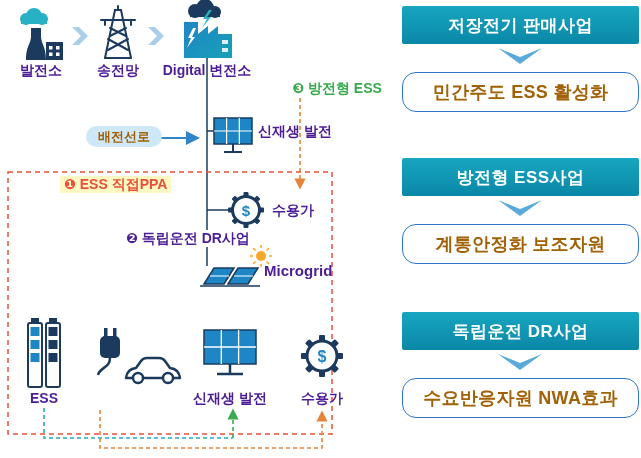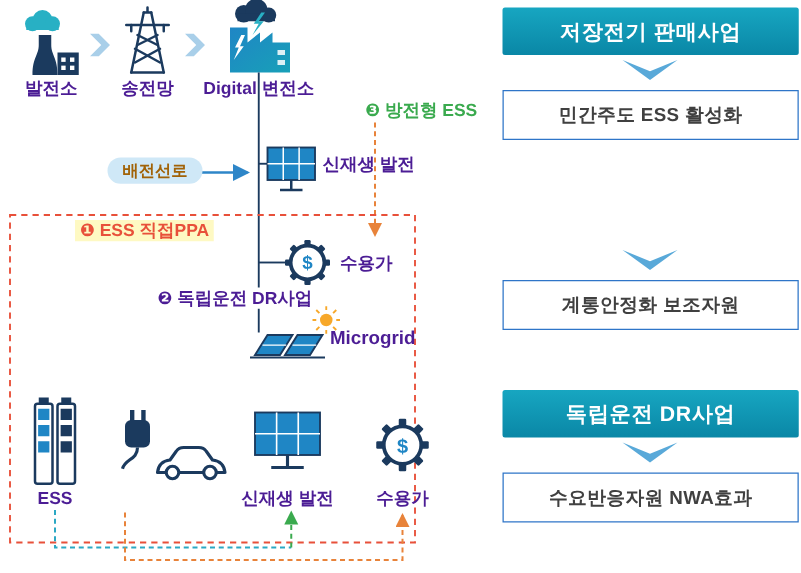--- a/index.html
+++ b/index.html
@@ -30,22 +30,22 @@
   .rpanel{position:absolute;left:402px;top:0;width:237px;height:458px;}
   .rp-header{
     position:absolute;left:0;width:237px;height:38px;
     background:linear-gradient(180deg,#17a6c1,#0a87a6);
     color:#ffffff;font-weight:700;font-size:17px;
     display:flex;align-items:center;justify-content:center;
     border-radius:2px;letter-spacing:0.5px;
   }
   .rp-result{
     position:absolute;left:0;width:235px;height:38px;
-    background:#ffffff;border:1px solid #2e75c8;border-radius:0;
-    color:#404040;font-weight:700;font-size:15px;
+    background:#ffffff;border:1px solid #2e75c8;border-radius:14px;
+    color:#a16207;font-weight:700;font-size:18px;
     display:flex;align-items:center;justify-content:center;
     letter-spacing:0.3px;
   }
   .rp-chev{position:absolute;left:95px;width:46px;height:18px;}
   .g1h{top:6px}   .g1c{top:47px}  .g1r{top:72px}
   .g2h{top:158px} .g2c{top:199px} .g2r{top:224px}
   .g3h{top:312px} .g3c{top:353px} .g3r{top:378px}
 </style>
 </head>
 <body>
@@ -226,20 +226,21 @@
   <div class="lbl center" style="left:282px;top:390px;width:80px;">수용가</div>
 
   <div class="rpanel">
 
     <div class="rp-header g1h">저장전기 판매사업</div>
     <svg class="rp-chev g1c" width="46" height="18" viewBox="0 0 46 18">
       <polygon points="1,1 23,10 45,1 23,17" fill="#59a9d9"></polygon>
     </svg>
     <div class="rp-result g1r">민간주도 ESS 활성화</div>
 
+    <div class="rp-header g2h">방전형 ESS사업</div>
     <svg class="rp-chev g2c" width="46" height="18" viewBox="0 0 46 18">
       <polygon points="1,1 23,10 45,1 23,17" fill="#59a9d9"></polygon>
     </svg>
     <div class="rp-result g2r">계통안정화 보조자원</div>
 
     <div class="rp-header g3h">독립운전 DR사업</div>
     <svg class="rp-chev g3c" width="46" height="18" viewBox="0 0 46 18">
       <polygon points="1,1 23,10 45,1 23,17" fill="#59a9d9"></polygon>
     </svg>
     <div class="rp-result g3r">수요반응자원 NWA효과</div>

